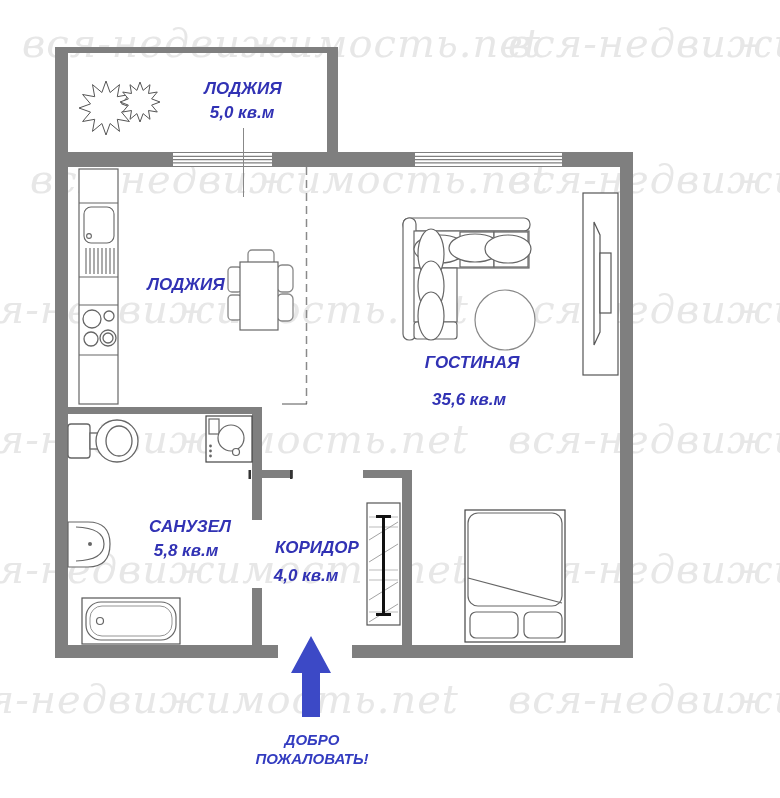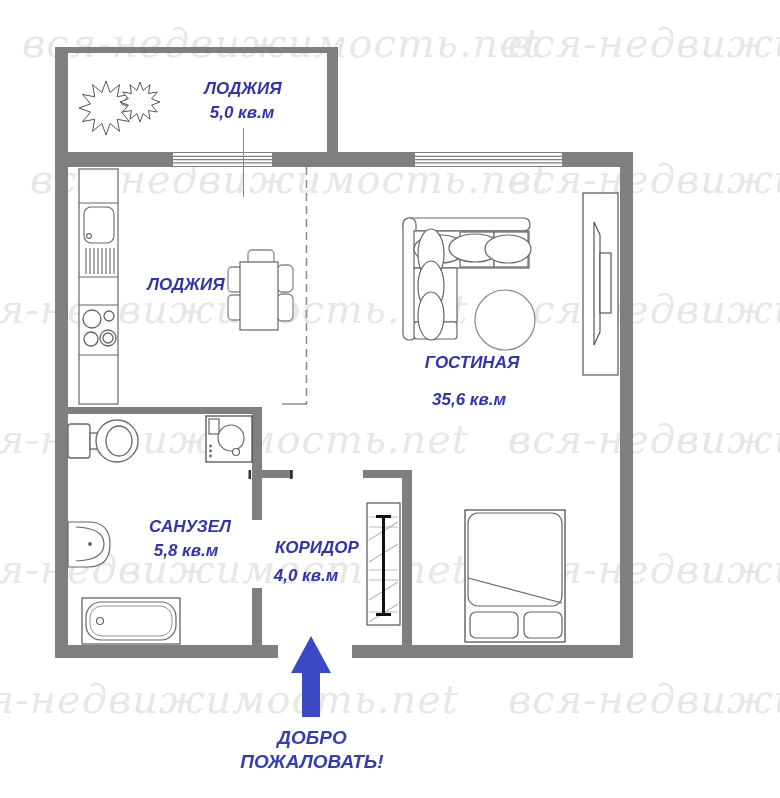--- a/index.html
+++ b/index.html
@@ -10,21 +10,21 @@
   .wm-row span{position:absolute;font:italic 400 40px "DejaVu Serif",serif;
        color:#e7e7e7;white-space:nowrap;letter-spacing:1px;}
   
   #plan{position:absolute;left:0;top:0;z-index:1;}
   
   #labels{position:absolute;inset:0;z-index:2;padding-left:41px;}
   .lbl{position:absolute;transform:translate(-50%,-50%);
        font:bold italic 17px "Liberation Sans",sans-serif;
        color:#3132b4;white-space:nowrap;text-align:center;}
   .lbl.area{font-size:17px;}
-  .lbl.welcome{font-size:19px;color:#333cc0;line-height:1.25;}
+  .lbl.welcome{font-size:15px;color:#333cc0;line-height:1.25;}
 </style>
 </head>
 <body>
 
 <div id="stage">
 
   <div id="wm">
     <div class="wm-row">
       <span style="left:22px;top:20px">вся-недвижимость.net</span>
       <span style="left:508px;top:20px">вся-недвижимость.net</span>

